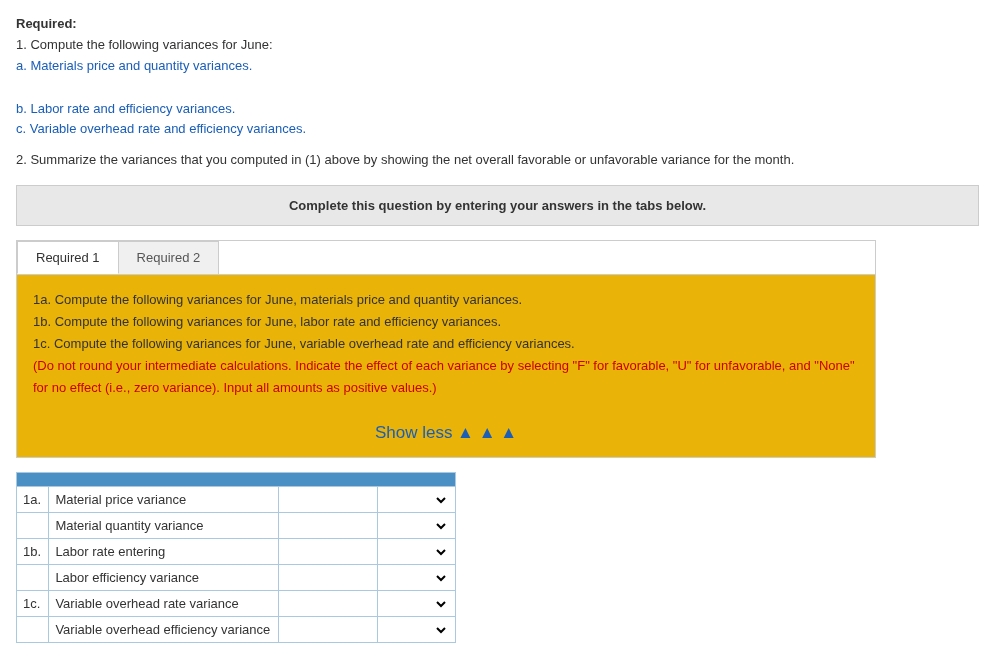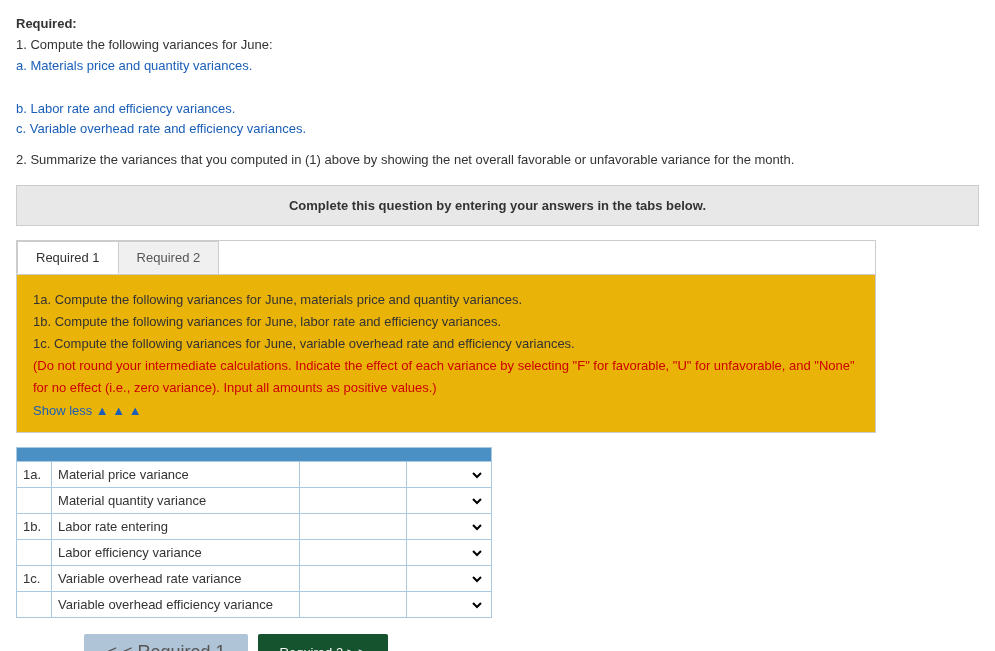--- a/index.html
+++ b/index.html
@@ -66,31 +66,31 @@
     }
     .tab-content p {
       color: #333;
       line-height: 1.7;
       font-size: 13px;
     }
     .tab-content p.red-text {
       color: #cc0000;
     }
     .show-less {
-      text-align: left;
-      margin-top: 4px;
+      text-align: center;
+      margin-top: 24px;
       color: #1a5eb8;
-      font-size: 13px;
+      font-size: 17px;
       cursor: pointer;
     }
     .show-less span::after {
       content: ' ▲';
     }
     .data-table {
-      width: 476px;
+      width: 440px;
       border-collapse: collapse;
       margin-top: 14px;
     }
     .data-table thead tr {
       background: #4a90c4;
       height: 14px;
     }
     .data-table thead tr td {
       background: #4a90c4;
       height: 14px;

